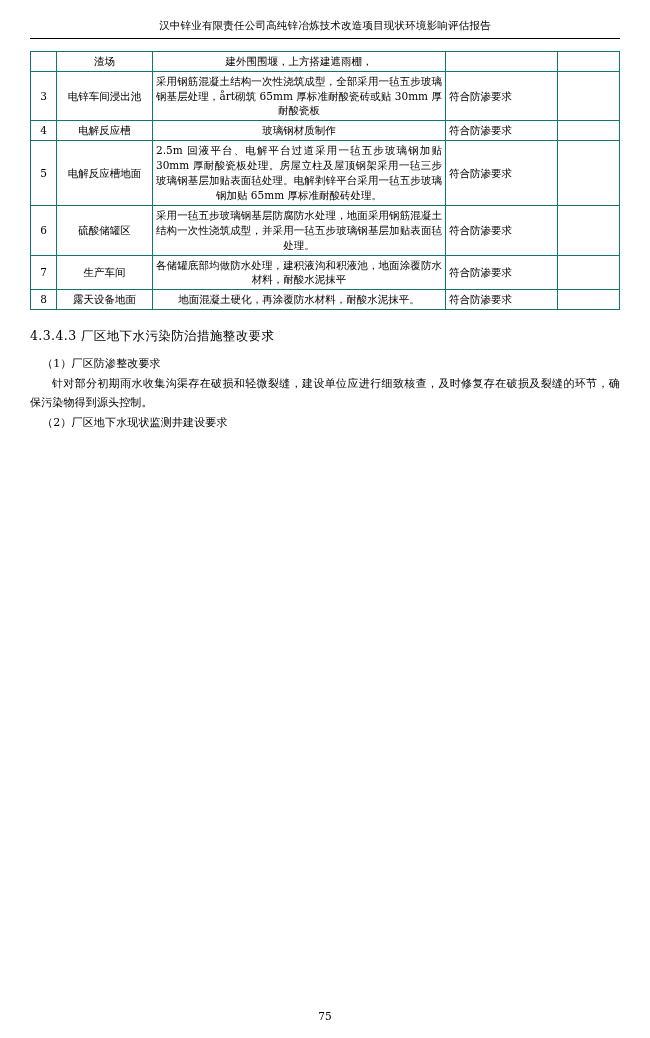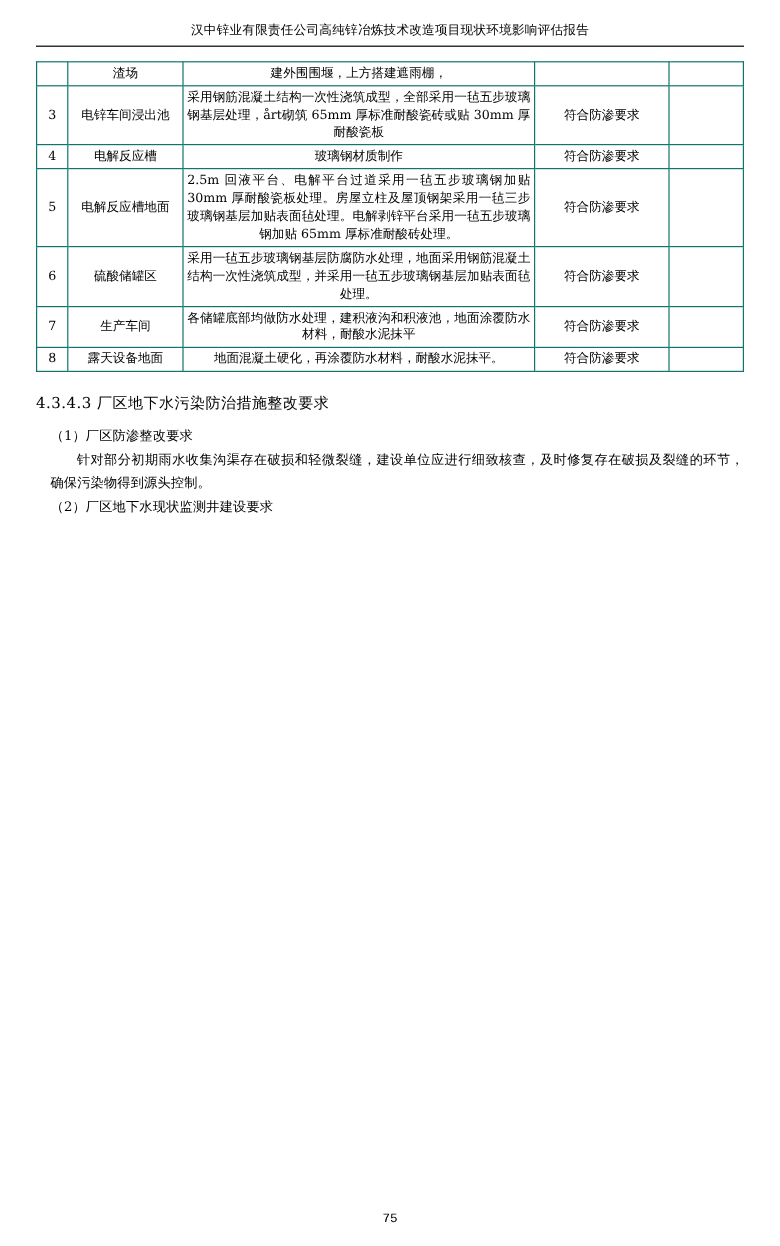--- a/index.html
+++ b/index.html
@@ -42,21 +42,21 @@
     line-height: 1.42;
   }
   table.env-table td {
     border: 1px solid #0f766e;
     padding: 2px 3px;
     vertical-align: middle;
   }
   .c-no     { width: 26px;  text-align: center; }
   .c-name   { width: 96px;  text-align: center; }
   .c-desc   { text-align: center; }
-  .c-concl  { width: 112px; text-align: center; }
+  .c-concl  { width: 112px; text-align: left; }
   .c-last   { width: 62px; }
   td.desc-just {
     text-align: justify;
     text-align-last: center;
     padding-left: 4px;
     padding-right: 4px;
   }
   
   .sec-head {
     font-size: 12.5px;
@@ -65,29 +65,28 @@
   }
   p.body {
     font-size: 11px;
     line-height: 1.72;
     margin: 0 0 1px 0;
     text-align: justify;
     text-justify: inter-ideograph;
     letter-spacing: 0.15px;
   }
   p.indent1 { text-indent: 1.1em; }
-  p.indent2 { text-indent: 2em; margin-left: 12px; }
+  p.indent2 { text-indent: 2em; }
   .footer-page {
     position: absolute;
     bottom: 16px;
     left: 0;
     width: 650px;
     text-align: center;
     font-size: 10.5px;
-    font-family: Liberation Mono, monospace;
   }
 </style>
 </head>
 <body>
 
 <div class="page">
 
   <div class="doc-header">
     <div>汉中锌业有限责任公司高纯锌冶炼技术改造项目现状环境影响评估报告</div>
   </div>

